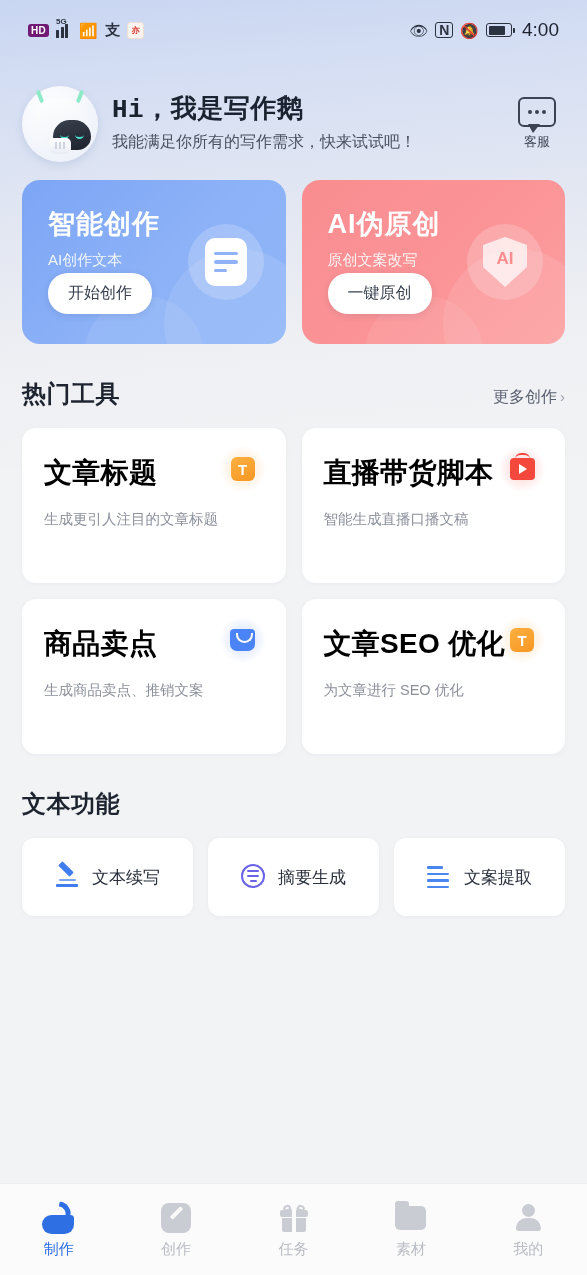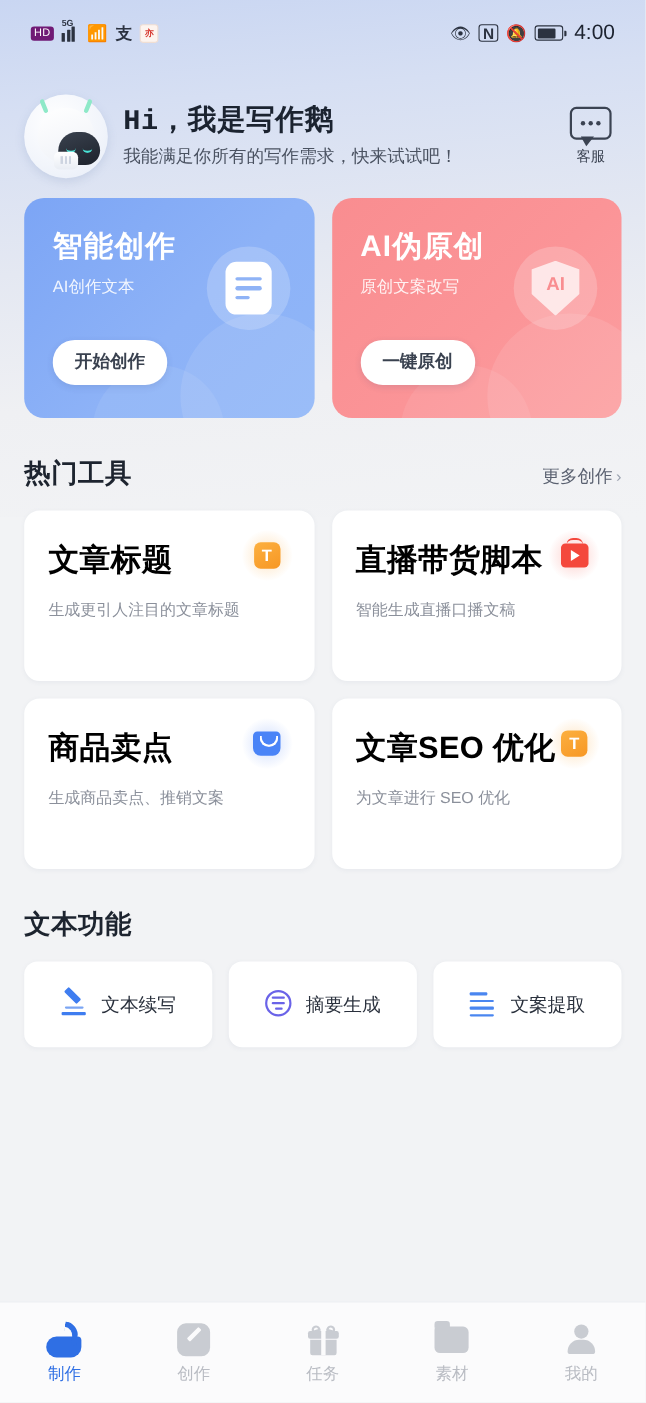--- a/index.html
+++ b/index.html
@@ -19,21 +19,21 @@
   }
   .screen { position: relative; z-index: 1; width: 587px; height: 1275px; }
 
   
   .statusbar {
     height: 60px; display: flex; align-items: center;
     justify-content: space-between; padding: 0 28px;
   }
   .sb-left, .sb-right { display: flex; align-items: center; gap: 7px; }
   .hd-badge {
-    background: #701a75; color: #fff; font-size: 10px; font-weight: normal;
+    background: #701a75; color: #fff; font-size: 10px; font-weight: bold;
     border-radius: 3px; padding: 1px 3px; letter-spacing: .3px;
   }
   .sig { display: flex; align-items: flex-end; gap: 1.5px; height: 16px; position: relative; }
   .sig i { display: block; width: 3px; background: #2b3240; border-radius: .5px; }
   .sig i:nth-child(1){height:5px}.sig i:nth-child(2){height:8px}
   .sig i:nth-child(3){height:11px}.sig i:nth-child(4){height:14px}
   .sig-5g { position: absolute; top: -5px; left: 0; font-size: 8px; font-weight: bold; color:#2b3240;}
   .glyph { color: #2b3240; font-size: 15px; line-height: 1; }
   .zhi { font-size: 15px; color: #2b3240; font-weight: bold; }
   .appicon {
@@ -107,39 +107,39 @@
   .bubble::after{
     content:''; position:absolute; left:8px; bottom:-8px;
     width:0;height:0;border-left:5px solid transparent;border-right:7px solid transparent;
     border-top:9px solid #3b4352;
   }
   .support-label { font-size: 13px; color: #3b4352; margin-top: 6px; }
 
   
   .banners { display: flex; gap: 16px; padding: 0 22px; }
   .banner {
-    flex: 1; height: 200px; border-radius: 18px; position: relative;
+    flex: 1; height: 164px; border-radius: 18px; position: relative;
     overflow: hidden; padding: 26px 0 0 26px;
   }
   .banner.blue { background: linear-gradient(135deg,#7ca5f5 0%, #8db2f7 55%, #8fb6f8 100%); }
   .banner.pink { background: linear-gradient(135deg,#f98d90 0%, #fb9497 55%, #fc9ea0 100%); }
   .banner::before {
     content:''; position:absolute; right:-28px; bottom:-55px; width:150px;height:150px;
     border-radius:50%; background:rgba(255,255,255,.10);
   }
   .banner::after {
     content:''; position:absolute; left:62px; bottom:-72px; width:120px;height:120px;
     border-radius:50%; background:rgba(255,255,255,.08);
   }
   .bn-title { font-size: 27px; font-weight: bold; color:#fff; letter-spacing:1px; position:relative; z-index:2;}
   .bn-sub { font-size: 15px; color: rgba(255,255,255,.88); margin-top: 9px; position:relative; z-index:2;}
   .bn-btn {
     position:absolute; left:26px; bottom:30px; z-index:3;
     background:#fff; border-radius: 20px; padding: 10px 20px;
-    font-size: 16px; font-weight: 700; color: #3a4250;
+    font-size: 16px; font-weight: 400; color: #3a4250;
     box-shadow: 0 2px 7px rgba(40,60,110,.12);
   }
   .bn-icon-wrap {
     position:absolute; right: 22px; top: 44px; width: 76px; height: 76px;
     border-radius: 50%; background: rgba(255,255,255,.20);
     display:flex; align-items:center; justify-content:center; z-index:2;
   }
   .doc-icon {
     width: 42px; height: 48px; background:#fff; border-radius: 10px;
     display:flex; flex-direction:column; justify-content:center; gap:5px; padding:0 9px;

